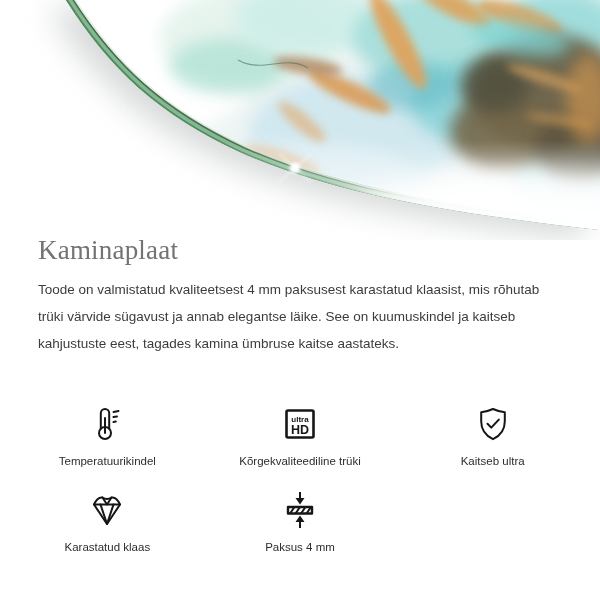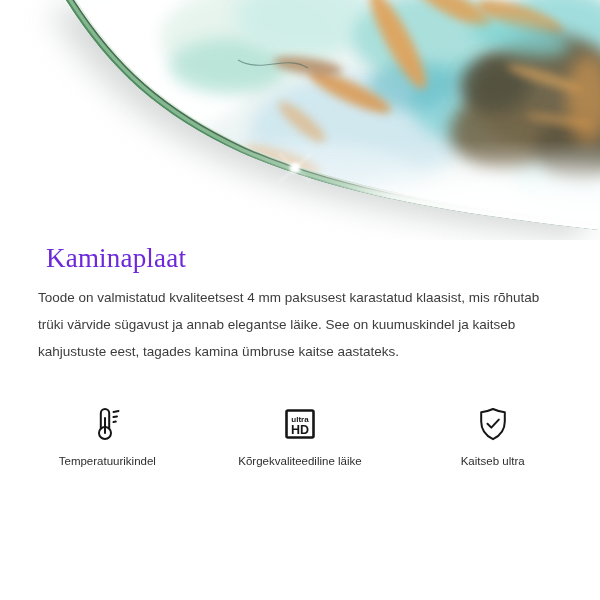--- a/index.html
+++ b/index.html
@@ -1,21 +1,21 @@
 <!DOCTYPE html>
 <html><head>
 <meta charset="utf-8">
 <style>
   html,body{margin:0;padding:0;background:#fff;}
   .page{position:relative;width:600px;height:600px;background:#ffffff;overflow:hidden;
         font-family:"Liberation Sans","DejaVu Sans",sans-serif;}
   .hero{position:absolute;top:0;left:0;width:600px;height:240px;}
   .section{position:absolute;top:232px;left:0;width:600px;}
-  .heading{margin:8px;padding:0 30px 0 38px;font-family:"Liberation Serif","DejaVu Serif",serif;
-           font-weight:400;font-size:27px;line-height:36px;color:#6d28d9;letter-spacing:.2px;}
+  .heading{margin:0;padding:0 30px 0 38px;font-family:"Liberation Serif","DejaVu Serif",serif;
+           font-weight:400;font-size:27px;line-height:36px;color:#737373;letter-spacing:.2px;}
   .desc{margin:8px 0 0 0;padding:0 44px 0 38px;font-size:13.5px;line-height:27px;color:#3c3c3c;}
   .features{position:absolute;top:402px;left:11px;width:578px;
             display:grid;grid-template-columns:repeat(3,1fr);grid-auto-rows:86px;}
   .feature{display:flex;flex-direction:column;align-items:center;}
   .feature .icon-box{width:44px;height:44px;display:flex;justify-content:center;}
   .feature .flabel{margin-top:8px;font-size:11.5px;color:#2d2d2d;line-height:14px;white-space:nowrap;}
   svg .stroked{fill:none;stroke:#161616;stroke-width:2;stroke-linecap:round;stroke-linejoin:round;}
   svg .filledk{fill:#161616;stroke:none;}
   .uhd-top{font-size:8px;font-weight:700;fill:#161616;}
   .uhd-bot{font-size:12.5px;font-weight:800;fill:#161616;}
@@ -134,30 +134,57 @@
     </div>
 
     <div class="feature">
       <div class="icon-box">
         <svg width="44" height="44" viewBox="0 0 44 44">
           <rect class="stroked" x="8.5" y="8.5" width="27" height="27" rx="1.5" style="stroke-width:2.6"></rect>
           <text class="uhd-top" x="22" y="19.5" text-anchor="middle">ultra</text>
           <text class="uhd-bot" x="22" y="31.5" text-anchor="middle">HD</text>
         </svg>
       </div>
-      <div class="flabel">Kõrgekvaliteediline läike</div>
+      <div class="flabel">Kõrgekvaliteediline trüki</div>
     </div>
 
     <div class="feature">
       <div class="icon-box">
         <svg width="44" height="44" viewBox="0 0 44 44">
           <path class="stroked" d="M22,7 C26,8.8 30,9.8 33.8,10.3 L33.8,19.5 C33.8,28 29,33.8 22,37.2 C15,33.8 10.2,28 10.2,19.5 L10.2,10.3 C14,9.8 18,8.8 22,7 Z"></path>
           <path class="stroked" d="M16.5,21.8 L20.3,25.6 L27.8,17.6"></path>
         </svg>
       </div>
       <div class="flabel">Kaitseb ultra</div>
     </div>
 
+    <div class="feature">
+      <div class="icon-box">
+        <svg width="44" height="44" viewBox="0 0 44 44">
+          <path class="stroked" d="M9,16.5 Q12.5,8.5 17.5,9.5 Q22,12.5 26.5,9.5 Q31.5,8.5 35,16.5 L22,36 Z"></path>
+          <line class="stroked" x1="9" y1="16.5" x2="35" y2="16.5"></line>
+          <path class="stroked" d="M17.5,9.5 L22,16.5 L26.5,9.5"></path>
+          <path class="stroked" d="M15.5,16.5 L22,36 L28.5,16.5"></path>
+        </svg>
+      </div>
+      <div class="flabel">Karastatud klaas</div>
+    </div>
 
 
+    <div class="feature">
+      <div class="icon-box">
+        <svg width="44" height="44" viewBox="0 0 44 44">
+          <path class="filledk" d="M21,4 L23,4 L23,10 L26.5,10 L22,16.5 L17.5,10 L21,10 Z"></path>
+          <path class="filledk" d="M21,40 L23,40 L23,34 L26.5,34 L22,27.5 L17.5,34 L21,34 Z"></path>
+          <rect class="stroked" x="10" y="19" width="24" height="6.5" style="stroke-width:2.4"></rect>
+          <g clip-path="none">
+            <line x1="12" y1="25.5" x2="16.5" y2="19" stroke="#161616" stroke-width="2"></line>
+            <line x1="17.5" y1="25.5" x2="22" y2="19" stroke="#161616" stroke-width="2"></line>
+            <line x1="23" y1="25.5" x2="27.5" y2="19" stroke="#161616" stroke-width="2"></line>
+            <line x1="28.5" y1="25.5" x2="33" y2="19" stroke="#161616" stroke-width="2"></line>
+          </g>
+        </svg>
+      </div>
+      <div class="flabel">Paksus 4 mm</div>
+    </div>
 
   </div>
 </div>
 
 </body></html>

